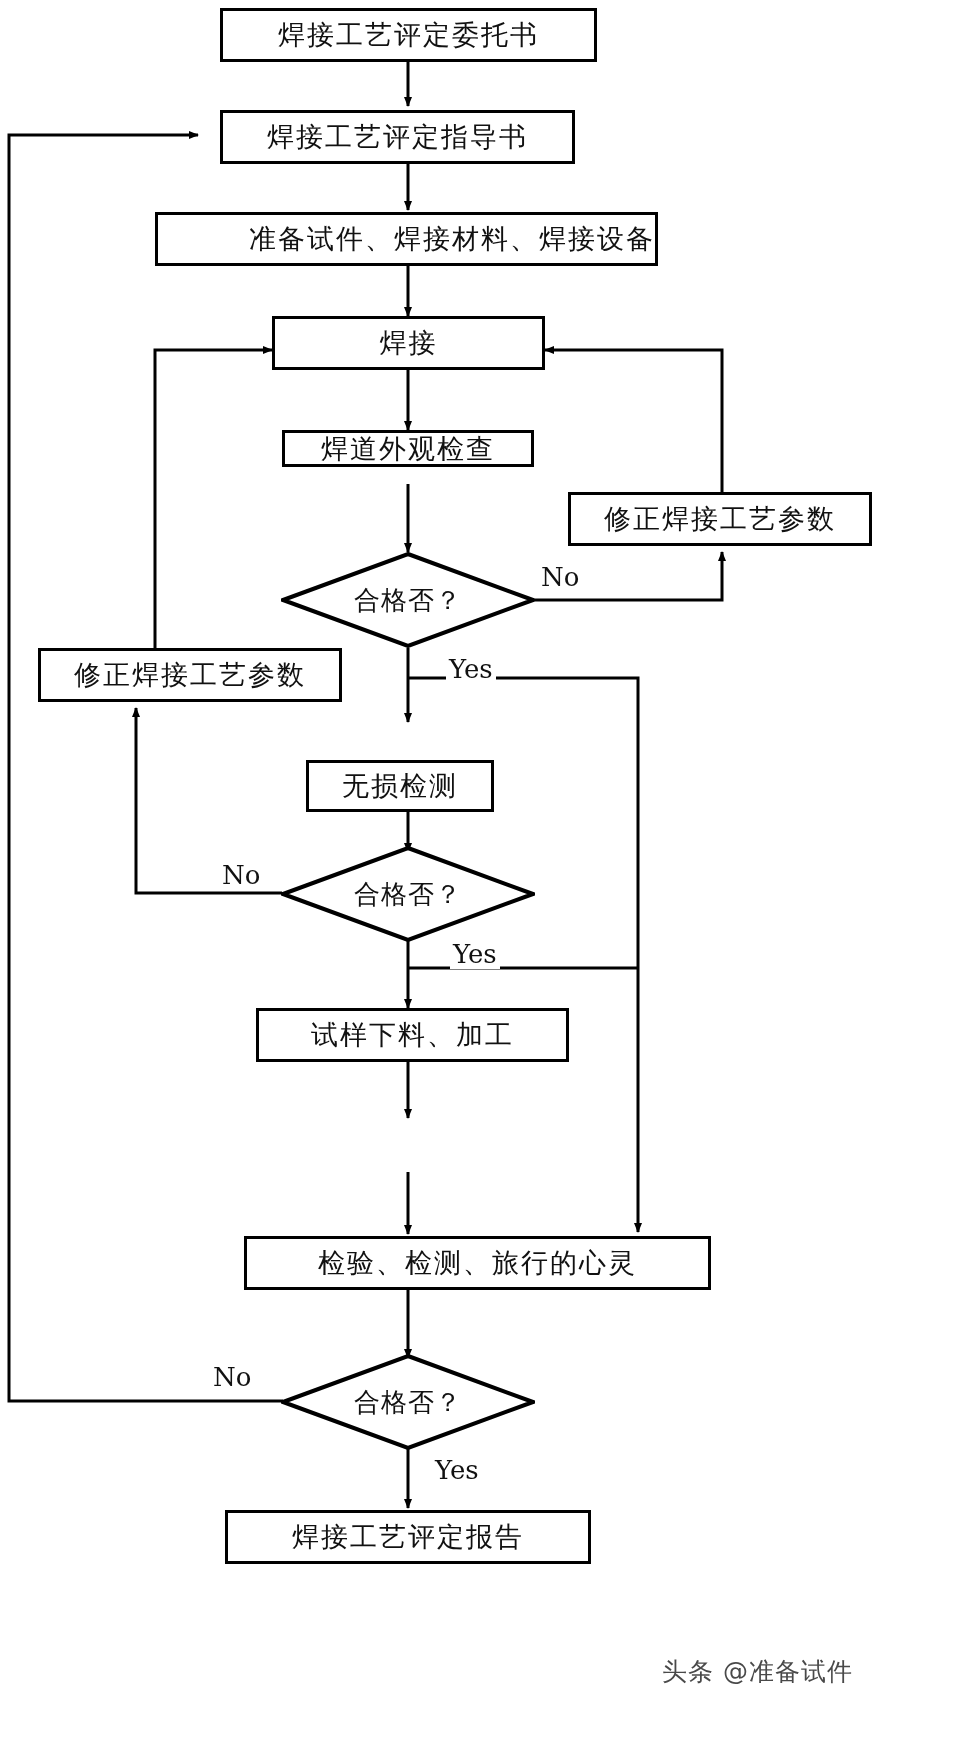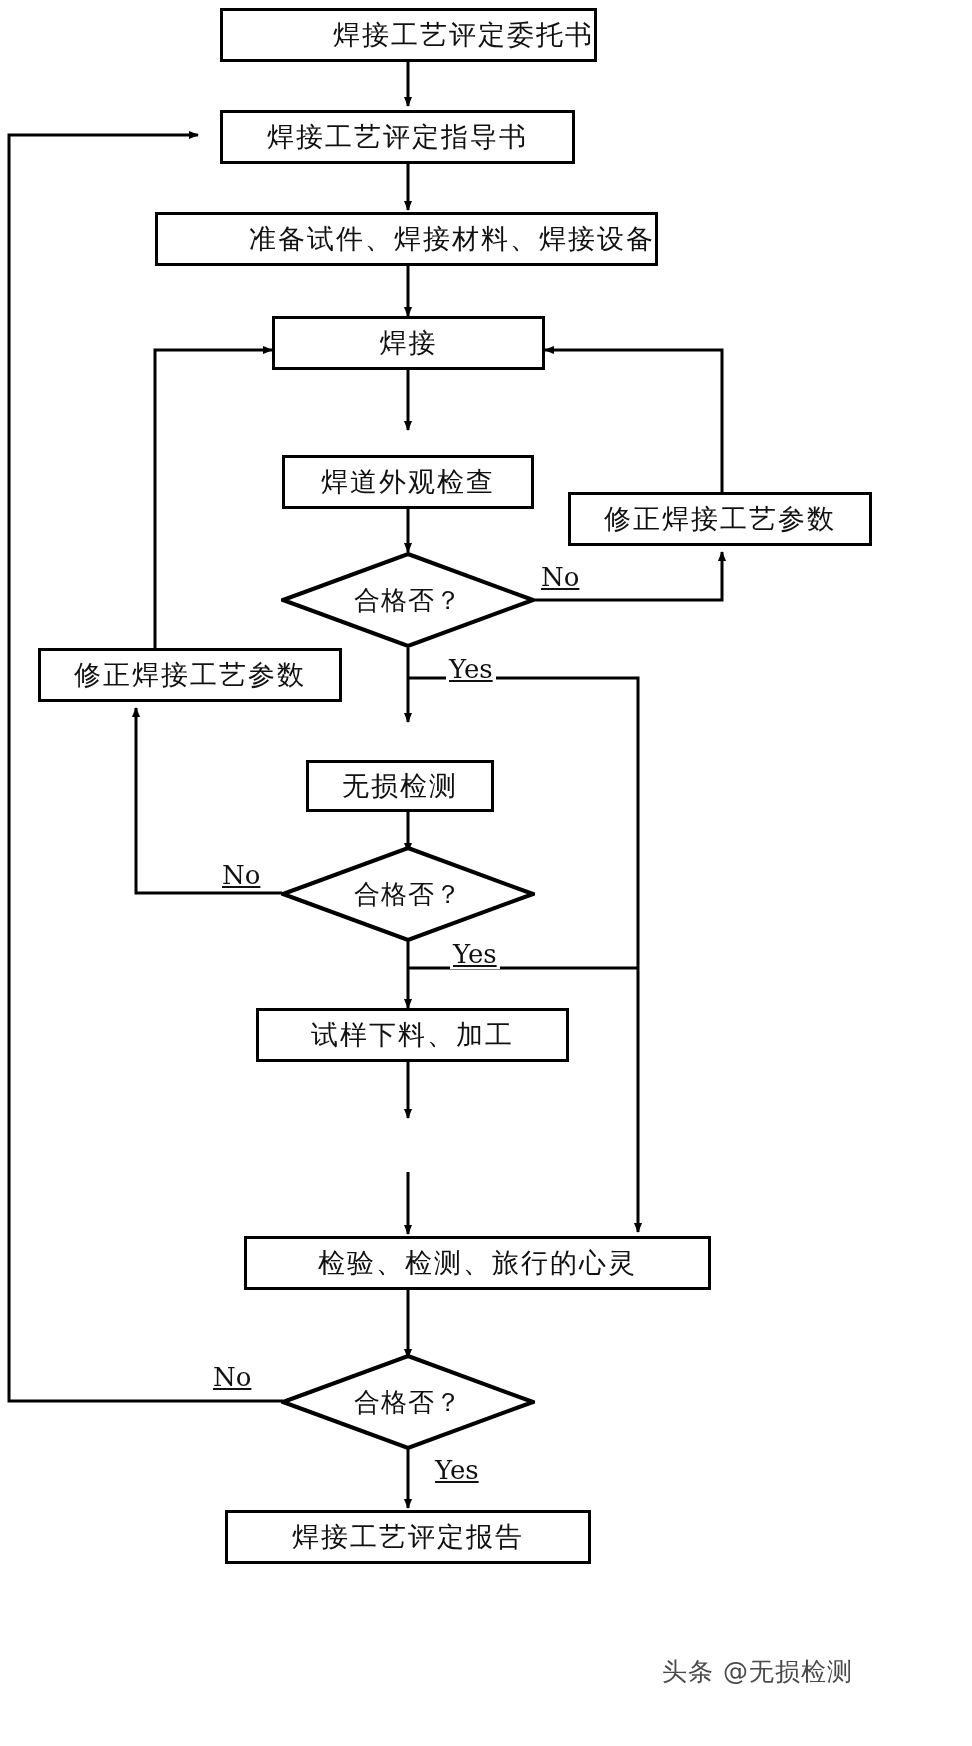--- a/index.html
+++ b/index.html
@@ -7,21 +7,21 @@
   #stage{position:relative;width:972px;height:1746px;background:#fff;overflow:hidden;}
   #wires{position:absolute;left:0;top:0;width:972px;height:1746px;}
   .node{position:absolute;box-sizing:border-box;display:flex;align-items:center;
         justify-content:center;background:#fff;color:#111;}
   .proc{border:3px solid #000;font-size:27px;letter-spacing:2px;white-space:nowrap;}
   .dec-wrap{position:absolute;}
   .dec-label{position:absolute;left:0;top:0;width:100%;height:100%;
              display:flex;align-items:center;justify-content:center;
              font-size:26px;letter-spacing:1px;color:#111;}
   .edge-label{position:absolute;font-size:26px;color:#111;white-space:nowrap;
-              font-family:"DejaVu Serif","Liberation Serif",serif;background:#fff;padding:0 3px;text-decoration:underline;}
+              font-family:"DejaVu Serif","Liberation Serif",serif;background:#fff;padding:0 3px;}
   .watermark{position:absolute;font-size:25px;color:#3a3a3a;white-space:nowrap;
              letter-spacing:1px;opacity:.92;}
 </style>
 </head>
 <body>
 
 <div id="stage">
 
   <svg id="wires" viewBox="0 0 972 1746" xmlns="http://www.w3.org/2000/svg">
     <defs>
@@ -64,37 +64,37 @@
       <path d="M408,1172 L408,1234" marker-end="url(#ah)"></path>
 
       <path d="M408,1290 L408,1358" marker-end="url(#ah)"></path>
 
       <path d="M283,1401 L9,1401 L9,135 L198,135" marker-end="url(#ah)"></path>
 
       <path d="M408,1444 L408,1508" marker-end="url(#ah)"></path>
     </g>
   </svg>
 
-  <div class="node proc" style="left:220px;top:8px;width:377px;height:54px;justify-content:flex-end;">
+  <div class="node proc" style="left:220px;top:8px;width:377px;height:54px;">
     <span>焊接工艺评定委托书</span>
   </div>
 
   <div class="node proc" style="left:220px;top:110px;width:355px;height:54px;">
     <span>焊接工艺评定指导书</span>
   </div>
 
   <div class="node proc" style="left:155px;top:212px;width:503px;height:54px;justify-content:flex-end;">
     <span>准备试件、焊接材料、焊接设备</span>
   </div>
 
   <div class="node proc" style="left:272px;top:316px;width:273px;height:54px;">
     <span>焊接</span>
   </div>
 
-  <div class="node proc" style="left:282px;top:430px;width:252px;height:54px;margin-top:25px;">
+  <div class="node proc" style="left:282px;top:430px;width:252px;height:37px;">
     <span>焊道外观检查</span>
   </div>
 
   <div class="node proc" style="left:568px;top:492px;width:304px;height:54px;">
     <span>修正焊接工艺参数</span>
   </div>
 
   <div class="node proc" style="left:38px;top:648px;width:304px;height:54px;">
     <span>修正焊接工艺参数</span>
   </div>
@@ -142,15 +142,15 @@
   <span class="edge-label" style="left:446px;top:654px;">Yes</span>
 
   <span class="edge-label" style="left:219px;top:860px;">No</span>
 
   <span class="edge-label" style="left:450px;top:939px;">Yes</span>
 
   <span class="edge-label" style="left:210px;top:1362px;">No</span>
 
   <span class="edge-label" style="left:432px;top:1455px;">Yes</span>
 
-  <span class="watermark" style="left:662px;top:1655px;">头条 @无损检测</span>
+  <span class="watermark" style="left:662px;top:1655px;">头条 @准备试件</span>
 
 </div>
 
 </body></html>

